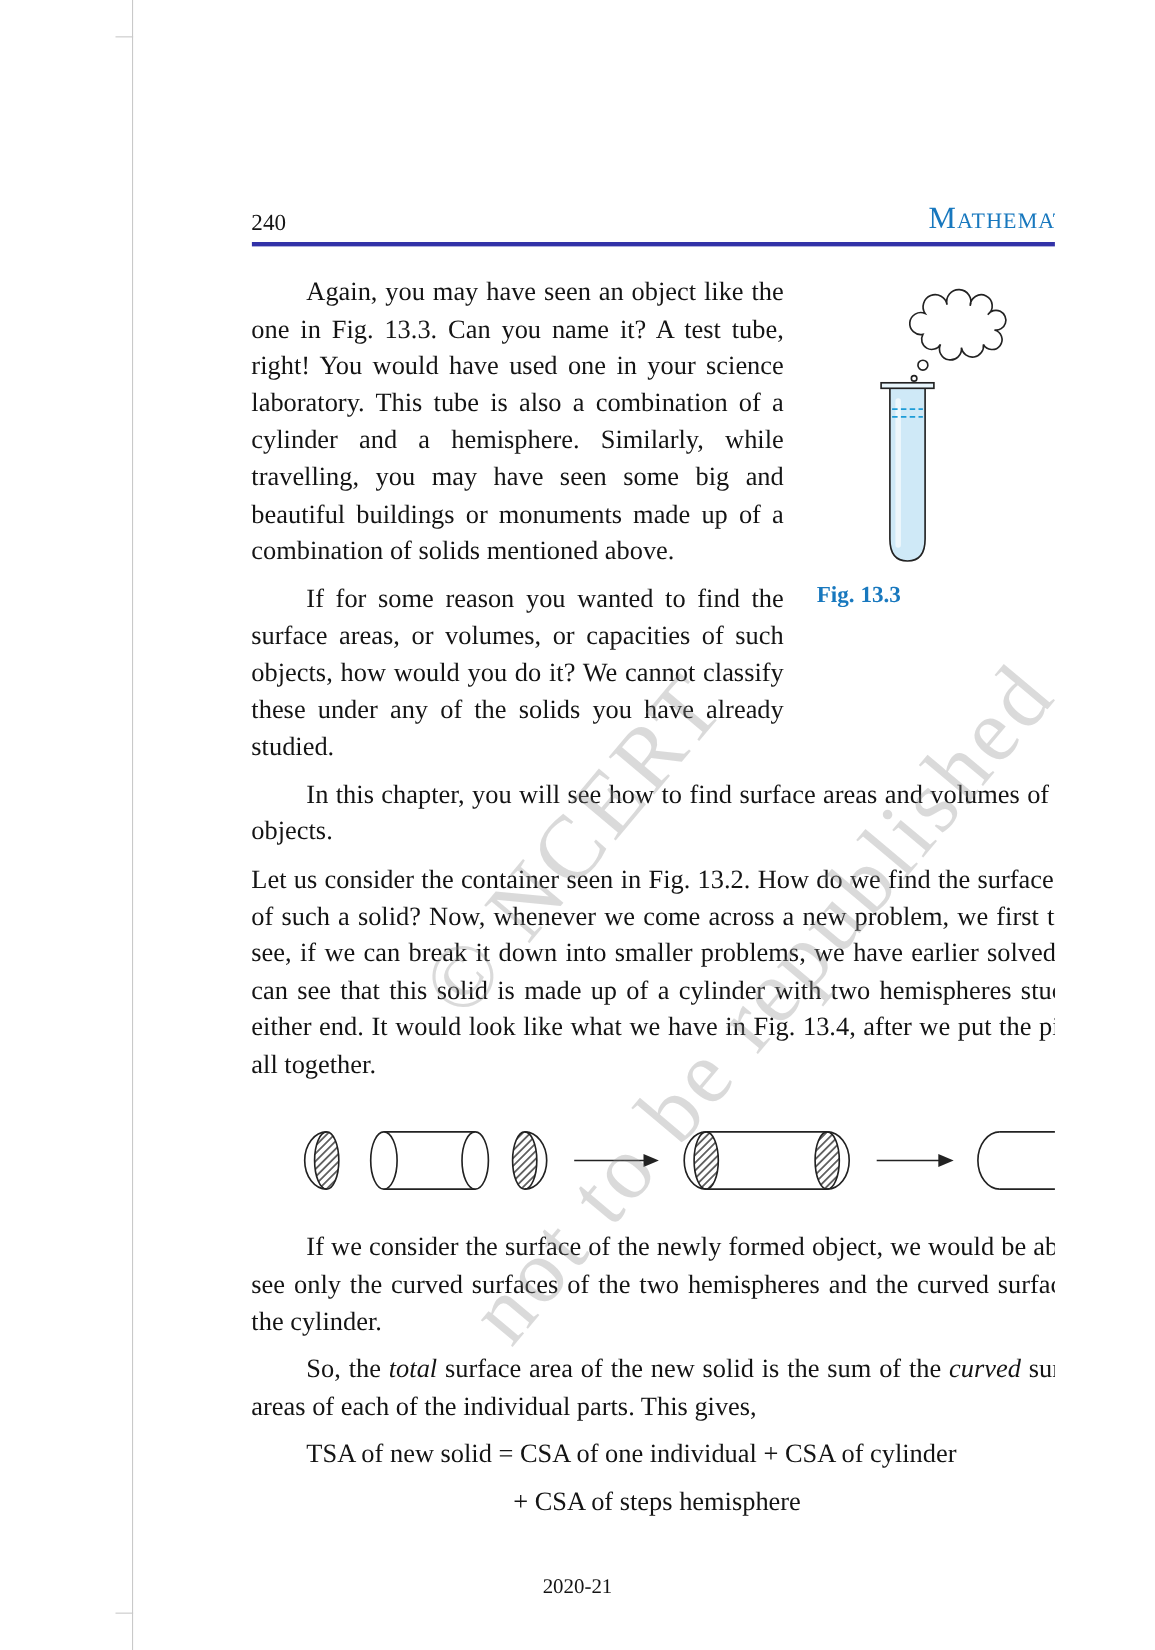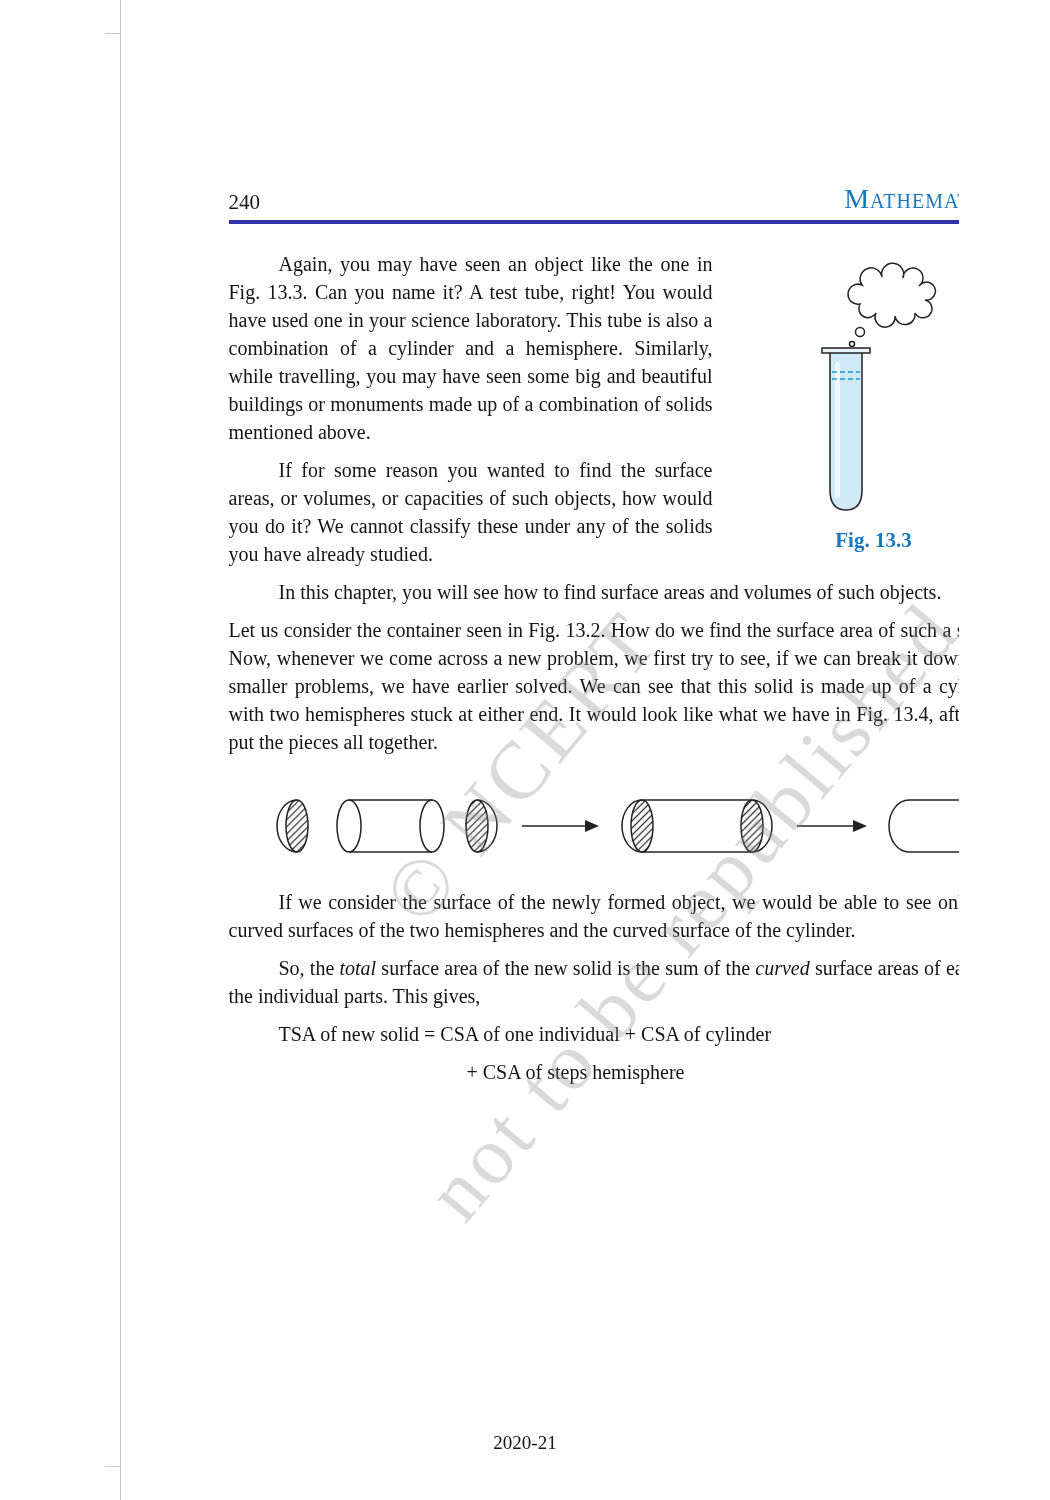--- a/index.html
+++ b/index.html
@@ -20,26 +20,26 @@
   .tick.tl{left:13px;top:33px;} .tick.tr{left:1020px;top:33px;}
   .tick.bl{left:13px;top:1466px;} .tick.br{left:1020px;top:1466px;}
 
   .content{position:absolute;left:137px;top:183px;width:776px;}
 
   .pagehead{display:flex;justify-content:space-between;align-items:flex-end;}
   .page-num{font-size:21px;}
   .subject{font-size:28px;color:var(--blue);font-variant:small-caps;letter-spacing:1px;margin-left:40px;}
   .rule{height:4px;background:var(--rule);margin:5px 0 26px;}
 
-  p{margin:0 0 10px;font-size:20px;line-height:1.4;text-align:justify;}
+  p{margin:0 0 10px;font-size:24px;line-height:1.4;text-align:justify;}
   .indent{text-indent:50px;}
 
   .row1{display:flex;}
   .col-text{width:484px;flex:none;}
-  .col-fig{flex:1;display:flex;flex-direction:column;align-items:center;justify-content:flex-start;}
+  .col-fig{flex:1;display:flex;flex-direction:column;justify-content:flex-start;}
   .col-fig svg{margin-left:30px;margin-top:2px;}
   .figcap{color:var(--blue);font-weight:bold;font-size:21px;}
   .col-fig .figcap{margin-top:6px;margin-left:30px;}
 
   h2{color:var(--blue);font-size:23px;margin:20px 0 14px;font-weight:bold;}
   h2 .htitle{margin-left:16px;}
 
   .fig134{margin:18px 0 6px;text-align:center;}
   .fig134 .figcap{display:block;margin:16px 0 26px;}
 

